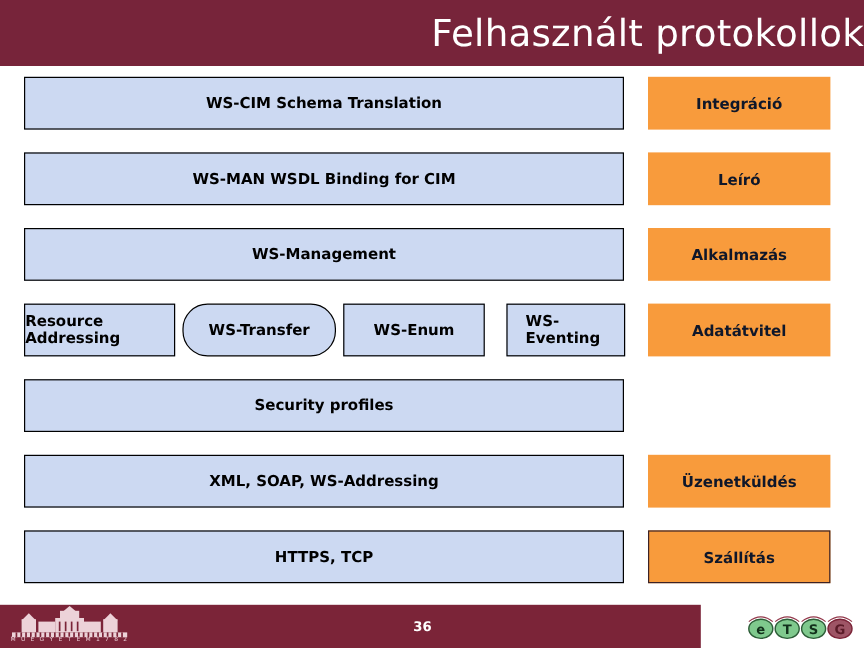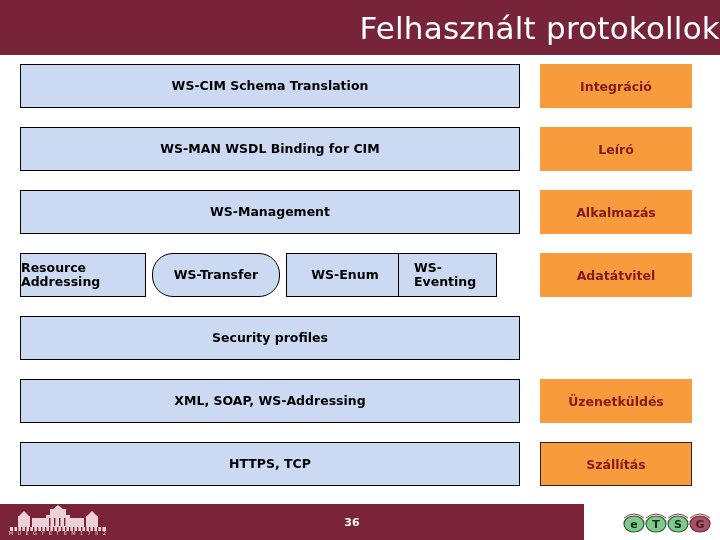--- a/index.html
+++ b/index.html
@@ -71,36 +71,36 @@
   }
 
   .layer-box.left-main {
     left: 20px;
     width: 500px;
   }
 
   .sub-1 { left: 20px;  width: 126px; }
   .sub-2 { left: 152px; width: 128px; border-radius: 21px; }
   .sub-3 { left: 286px; width: 118px; }
-  .sub-4 { left: 398px; width: 99px; padding-left: 15px; }
+  .sub-4 { left: 422px; width: 99px; padding-left: 15px; }
 
   .label-box {
     position: absolute;
     top: 0;
     left: 540px;
     width: 152px;
     height: 44px;
     background: #f89b3c;
     box-sizing: border-box;
     border: 1.5px solid transparent;
     display: flex;
     align-items: center;
     justify-content: center;
     text-align: center;
-    color: #7f1d1d;
+    color: #0f172a;
     font-size: 12.5px;
     font-weight: bold;
     font-family: "DejaVu Sans", sans-serif;
   }
   .label-box.bordered {
     border-color: #3b2226;
   }
 
   
   #footer-bar {

